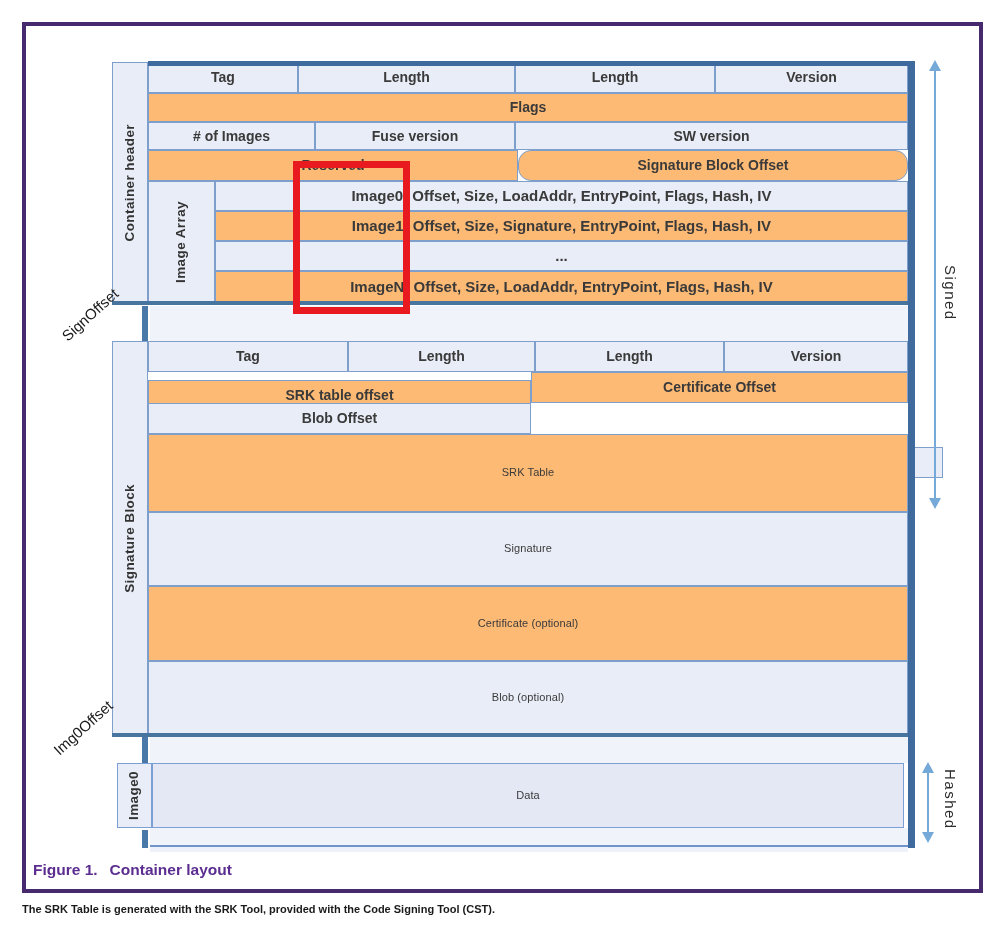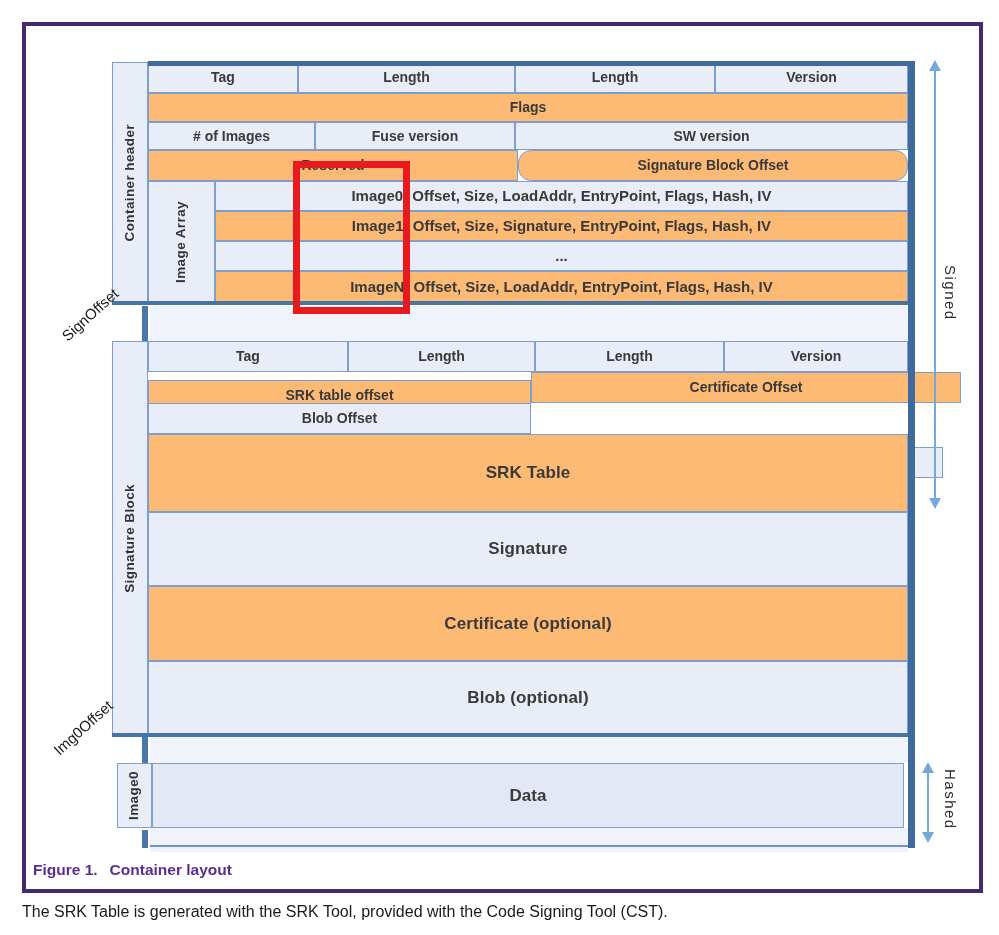--- a/index.html
+++ b/index.html
@@ -8,41 +8,41 @@
 
   .frame { position:absolute; left:22px; top:22px; width:961px; height:871px; border:4px solid #472a6e; background:#ffffff; }
 
   .bitlabel { position:absolute; font-size:15px; font-weight:700; color:#222;margin-top:36px; }
 
   .cell { position:absolute; border:1.5px solid #7e9fcc; display:flex; align-items:center; justify-content:center;
           font-size:14px; font-weight:700; color:#3a3a3a; text-align:center; line-height:1.05; }
   .light { background:#e9edf7; }
   .dark  { background:#fdba74; }
   .imgrow { font-size:15px; }
-  .tall { font-weight:700; font-size:17px; letter-spacing:0.1px; }
+  .tall { font-weight:400; font-size:11px; letter-spacing:0.1px; }
 
   .vlabel { writing-mode:vertical-rl; transform:rotate(180deg); font-weight:600; font-size:13.5px; color:#333; letter-spacing:0.4px; white-space:nowrap; }
 
   .bar { position:absolute; background:#3e6a9e; }
   .tick { position:absolute; width:6px; background:#4a78a8; }
   .strip { position:absolute; background:#f0f3fa; }
 
   .diag-label { position:absolute; font-size:15px; color:#1a1a1a; font-weight:400; transform:rotate(-42deg); transform-origin:center; width:112px; text-align:center; white-space:nowrap; }
 
   .arrow-shaft { position:absolute; width:2px; background:#74a9d8; }
   .arrow-head { position:absolute; width:0; height:0; }
   .head-up   { border-left:6px solid transparent; border-right:6px solid transparent; border-bottom:11px solid #74a9d8; }
   .head-down { border-left:6px solid transparent; border-right:6px solid transparent; border-top:11px solid #74a9d8; }
   .side-label { position:absolute; writing-mode:vertical-rl; font-size:15px; color:#2b2b2b; letter-spacing:1.5px; }
 
   .highlight-box { position:absolute; left:293px; top:161px; width:117px; height:153px; border:7px solid #e8191f; background:transparent; z-index:50; }
 
   .caption { position:absolute; left:33px; top:861px; font-size:15.5px; font-weight:700; color:#5b2d90; }
   .caption .cap-title { margin-left:12px; }
-  .footer-text { position:absolute; left:22px; top:903px; font-size:16px; color:#1a1a1a; }
+  .footer-text { position:absolute; left:22px; top:903px; font-size:11px; color:#1a1a1a;font-weight:bold; }
 </style>
 </head>
 <body>
 
 <div id="page">
 
   <div class="frame"></div>
 
   <div class="bitlabel" style="left:141px; top:44px;">31</div>
   <div class="bitlabel" style="left:897px; top:44px;">0</div>
@@ -83,21 +83,21 @@
   <div class="cell light" style="left:112px; top:341px; width:36px; height:394px;">
     <span class="vlabel">Signature Block</span>
   </div>
 
   <div class="cell light" style="left:148px; top:341px; width:200px; height:31px;">Tag</div>
   <div class="cell light" style="left:348px; top:341px; width:187px; height:31px;">Length</div>
   <div class="cell light" style="left:535px; top:341px; width:189px; height:31px;">Length</div>
   <div class="cell light" style="left:724px; top:341px; width:184px; height:31px;">Version</div>
 
   <div class="cell dark" style="left:148px; top:380px; width:383px; height:31px;">SRK table offset</div>
-  <div class="cell dark" style="left:531px; top:372px; width:430px; height:31px;">Certificate Offset</div>
+  <div class="cell dark" style="left:531px; top:372px; width:377px; height:31px;">Certificate Offset</div>
 
   <div class="cell light" style="left:148px; top:403px; width:383px; height:31px;">Blob Offset</div>
   <div class="cell light" style="left:531px; top:403px; width:412px; height:31px;margin-top:44px;">Signature Offset</div>
 
   <div class="cell dark tall" style="left:148px; top:434px; width:760px; height:78px;">SRK Table</div>
   <div class="cell light tall" style="left:148px; top:512px; width:760px; height:74px;">Signature</div>
   <div class="cell dark tall" style="left:148px; top:586px; width:760px; height:75px;">Certificate (optional)</div>
   <div class="cell light tall" style="left:148px; top:661px; width:760px; height:74px;">Blob (optional)</div>
   <div class="bar" style="left:112px; top:733px; width:803px; height:4px; background:#48759f;"></div>
 

